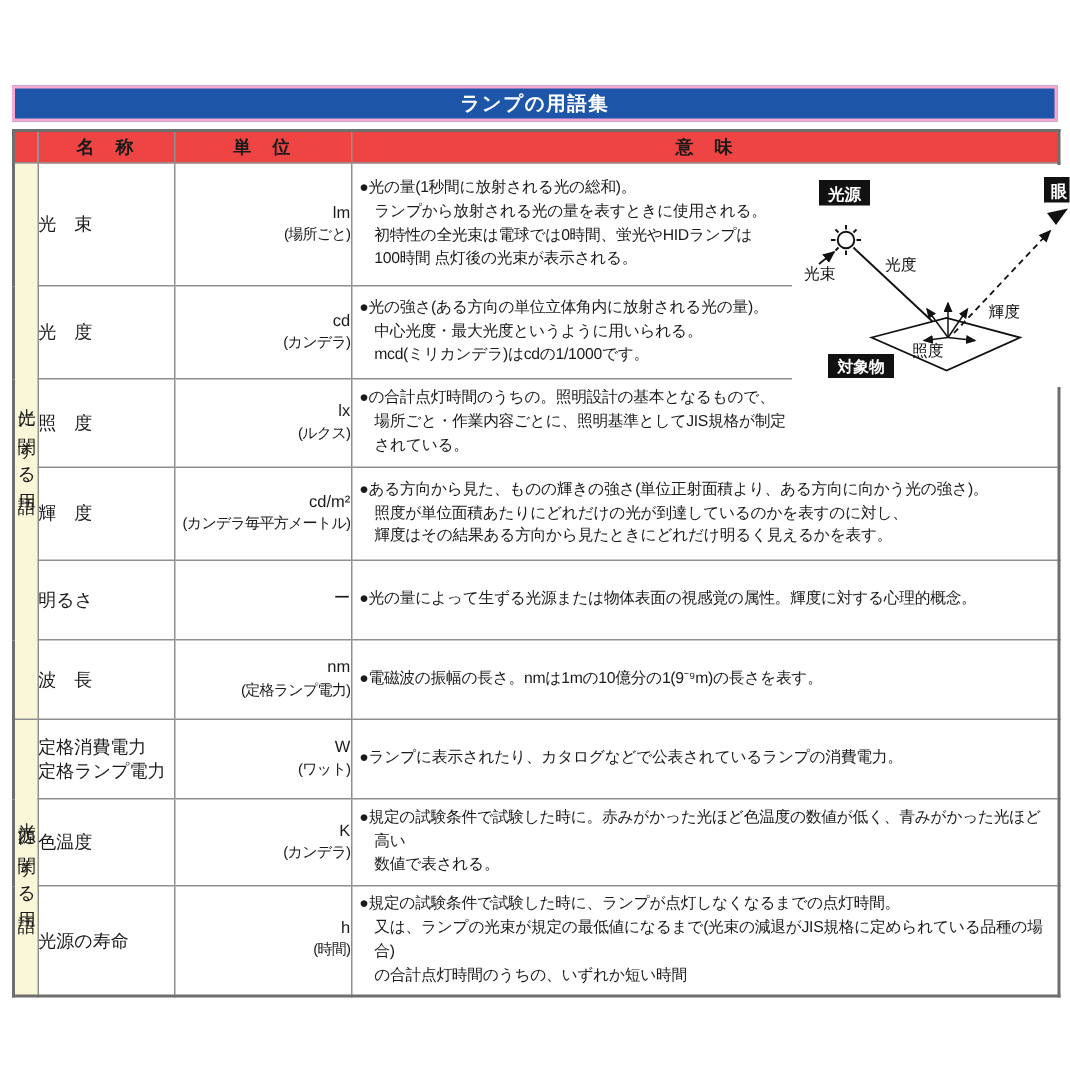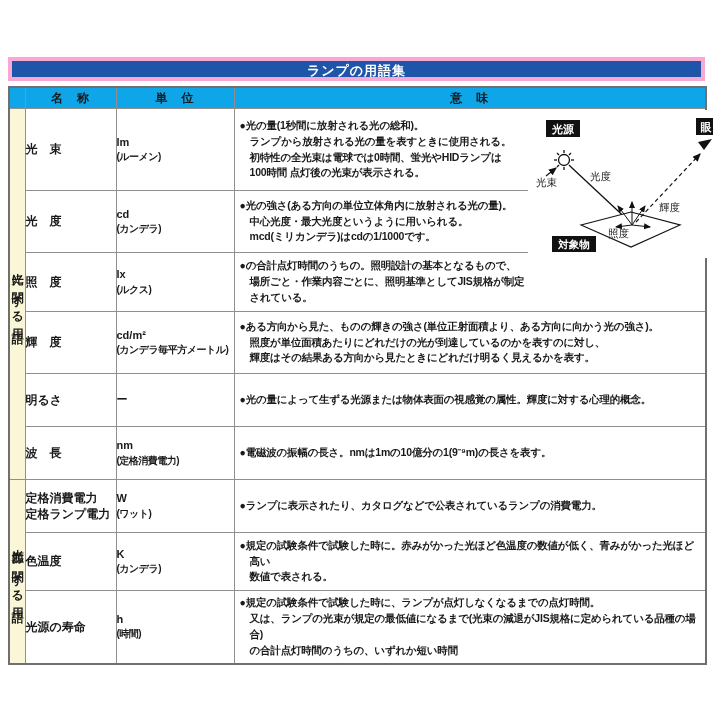--- a/index.html
+++ b/index.html
@@ -4,36 +4,36 @@
 <style>
   html,body{margin:0;padding:0;}
   body{
     width:713px;height:713px;background:#ffffff;position:relative;
     font-family:"Liberation Sans", sans-serif;color:#1a1a1a;
     -webkit-font-smoothing:antialiased;
   }
   .wrap{position:absolute;left:8px;top:57px;width:697px;}
   .titlebar{
     box-sizing:border-box;width:697px;height:24px;
-    background:#1d55a8;border:4px solid #f9a8d4;
+    background:#1d55a8;border:2px solid #f9a8d4;
     color:#ffffff;font-weight:bold;font-size:13px;letter-spacing:1px;
     text-align:center;line-height:20px;
   }
   table.glossary{
     border-collapse:collapse;table-layout:fixed;width:697px;margin-top:5px;
     background:#ffffff;border:2px solid #6f6f6f;
   }
-  .glossary td,.glossary th{border:1px solid #8f8f8f;padding:0;font-weight:bold;vertical-align:middle;}
-  tr.head th{background:#0ea5e9;height:20px;font-size:12px;font-weight:bold;letter-spacing:1px;}
+  .glossary td,.glossary th{border:1px solid #8f8f8f;padding:0;font-weight:normal;vertical-align:middle;}
+  tr.head th{background:#ef4444;height:20px;font-size:12px;font-weight:bold;letter-spacing:1px;}
   th.group{
     background:#faf6d8;writing-mode:vertical-rl;text-orientation:mixed;
     font-size:12px;letter-spacing:3px;text-align:center;
   }
   td.name{text-align:left;font-size:12px;line-height:1.35;white-space:pre-line;}
-  td.unit{text-align:left;font-size:11px;line-height:1.4;}
+  td.unit{text-align:right;font-size:11px;line-height:1.4;}
   .unit-sym{display:block;}
   .unit-read{display:block;font-size:10px;letter-spacing:-0.5px;white-space:nowrap;}
   td.meaning{
     font-size:10.5px;line-height:1.5;white-space:pre-line;
     padding:3px 4px 3px 15px;text-indent:-10px;letter-spacing:-0.2px;
   }
   tr.h82{height:82px} tr.h62{height:62px} tr.h59{height:59px}
   tr.h53{height:53px} tr.h58{height:58px} tr.h73{height:73px}
   .diagram{
     position:absolute;left:520px;top:53px;width:200px;height:148px;
@@ -63,21 +63,21 @@
       <th>名　称</th>
       <th>単　位</th>
       <th>意　味</th>
     </tr>
 
     <tr class="h82">
       <th class="group" rowspan="6">光に関する用語</th>
       <td class="name">光　束</td>
       <td class="unit">
         <span class="unit-sym">lm</span>
-        <span class="unit-read">(ルーメン)</span>
+        <span class="unit-read">(場所ごと)</span>
       </td>
       <td class="meaning">●光の量(1秒間に放射される光の総和)。
 ランプから放射される光の量を表すときに使用される。
 初特性の全光束は電球では0時間、蛍光やHIDランプは
 100時間 点灯後の光束が表示される。</td>
     </tr>
     <tr class="h62">
       <td class="name">光　度</td>
       <td class="unit">
         <span class="unit-sym">cd</span>
@@ -112,21 +112,21 @@
       <td class="unit">
         <span class="unit-sym">ー</span>
         <span class="unit-read"></span>
       </td>
       <td class="meaning">●光の量によって生ずる光源または物体表面の視感覚の属性。輝度に対する心理的概念。</td>
     </tr>
     <tr class="h53">
       <td class="name">波　長</td>
       <td class="unit">
         <span class="unit-sym">nm</span>
-        <span class="unit-read">(定格消費電力)</span>
+        <span class="unit-read">(定格ランプ電力)</span>
       </td>
       <td class="meaning">●電磁波の振幅の長さ。nmは1mの10億分の1(9⁻⁹m)の長さを表す。</td>
     </tr>
 
     <tr class="h53">
       <th class="group" rowspan="3">光源に関する用語</th>
       <td class="name">定格消費電力
 定格ランプ電力</td>
       <td class="unit">
         <span class="unit-sym">W</span>

